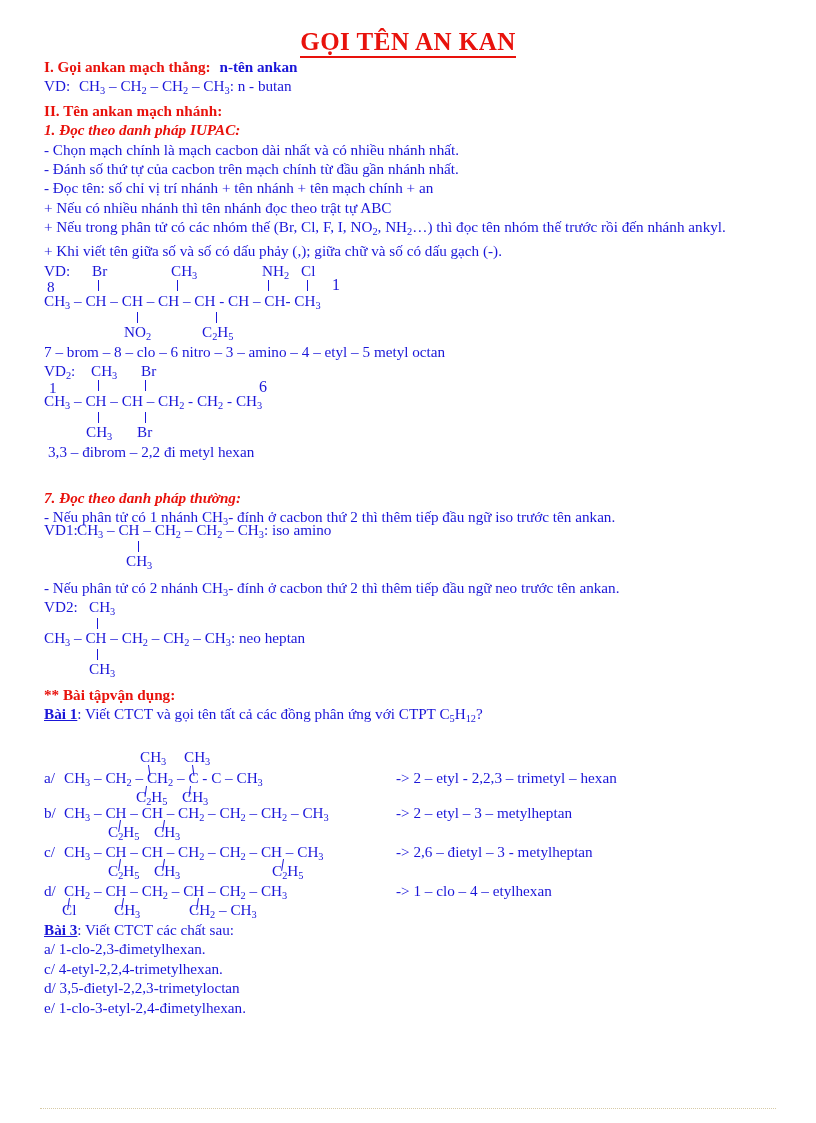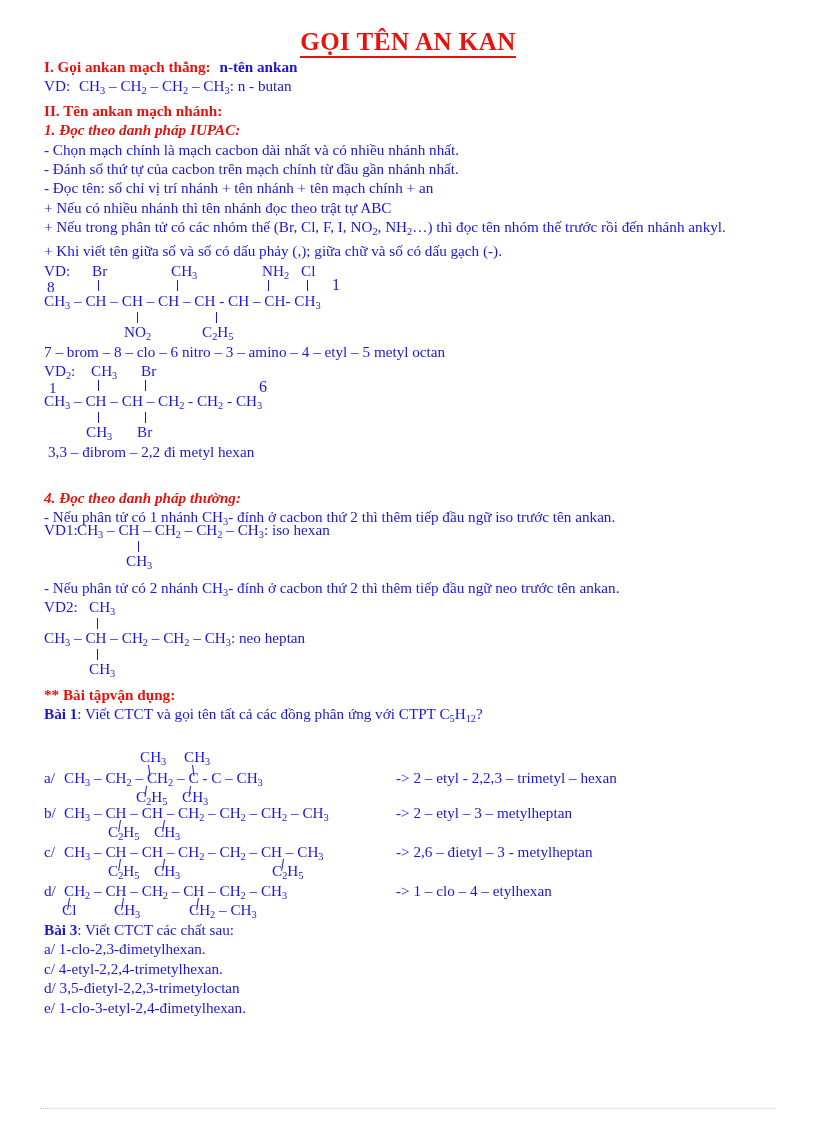--- a/index.html
+++ b/index.html
@@ -22,21 +22,21 @@
   .title span{border-bottom:2px solid #e8120c;padding-bottom:1px;}
   .ln{
     font-size:15.2px;line-height:19.4px;
     color:#1a16d8;white-space:nowrap;
     font-family:"Liberation Serif","DejaVu Serif",serif;
   }
   .red{color:#e8120c;font-weight:bold;}
   .redit{color:#e8120c;font-weight:bold;font-style:italic;}
   .blub{color:#1a16d8;font-weight:bold;}
   .grn{color:#0a7a18;}
-  .ul{}
+  .ul{text-decoration:underline;}
   sub{font-size:.68em;vertical-align:-.28em;}
 
   
   .struct{position:relative;}
   .abs{position:absolute;white-space:nowrap;font-size:15.2px;color:#1a16d8;
        font-family:"Liberation Serif","DejaVu Serif",serif;line-height:18px;}
   .bond-v{position:absolute;width:1px;background:#1a16d8;}
   .bond-s{position:absolute;width:1px;background:#1a16d8;
           transform-origin:top center;}
 
@@ -118,27 +118,27 @@
     <div class="bond-v" style="left:54px;top:50px;height:11px"></div>
     <div class="bond-v" style="left:101px;top:50px;height:11px"></div>
 
     <div class="abs" style="left:42px;top:61px">CH<sub>3</sub></div>
     <div class="abs" style="left:93px;top:61px">Br</div>
 
     <div class="abs" style="left:4px;top:81px">3,3 – đibrom – 2,2 đi metyl  hexan</div>
   </div>
 
   <div style="position:absolute;left:44px;top:488px;">
-    <div class="ln redit">4. Đọc theo danh pháp thường:</div>
+    <div class="ln redit">7. Đọc theo danh pháp thường:</div>
     <div class="ln">- Nếu phân tử có 1 nhánh  CH<sub>3</sub>- đính  ở cacbon thứ 2 thì  thêm  tiếp  đầu ngữ iso  trước tên ankan.</div>
   </div>
 
   <div class="struct" style="position:absolute;left:44px;top:521px;width:420px;height:58px;">
     <div class="abs" style="left:0;top:0">VD1:</div>
-    <div class="abs" style="left:33px;top:0">CH<sub>3</sub> – CH – CH<sub>2</sub> – CH<sub>2</sub> – CH<sub>3</sub><span>: iso  hexan</span></div>
+    <div class="abs" style="left:33px;top:0">CH<sub>3</sub> – CH – CH<sub>2</sub> – CH<sub>2</sub> – CH<sub>3</sub><span>: iso  amino</span></div>
     <div class="bond-v" style="left:94px;top:20px;height:11px"></div>
     <div class="abs" style="left:82px;top:31px">CH<sub>3</sub></div>
   </div>
 
   <div style="position:absolute;left:44px;top:578px;">
     <div class="ln">- Nếu phân tử có 2 nhánh  CH<sub>3</sub>- đính  ở cacbon thứ 2 thì  thêm  tiếp  đầu ngữ neo  trước tên ankan.</div>
   </div>
 
   <div class="struct" style="position:absolute;left:44px;top:598px;width:420px;height:82px;">
     <div class="abs" style="left:0;top:0">VD2:</div>

